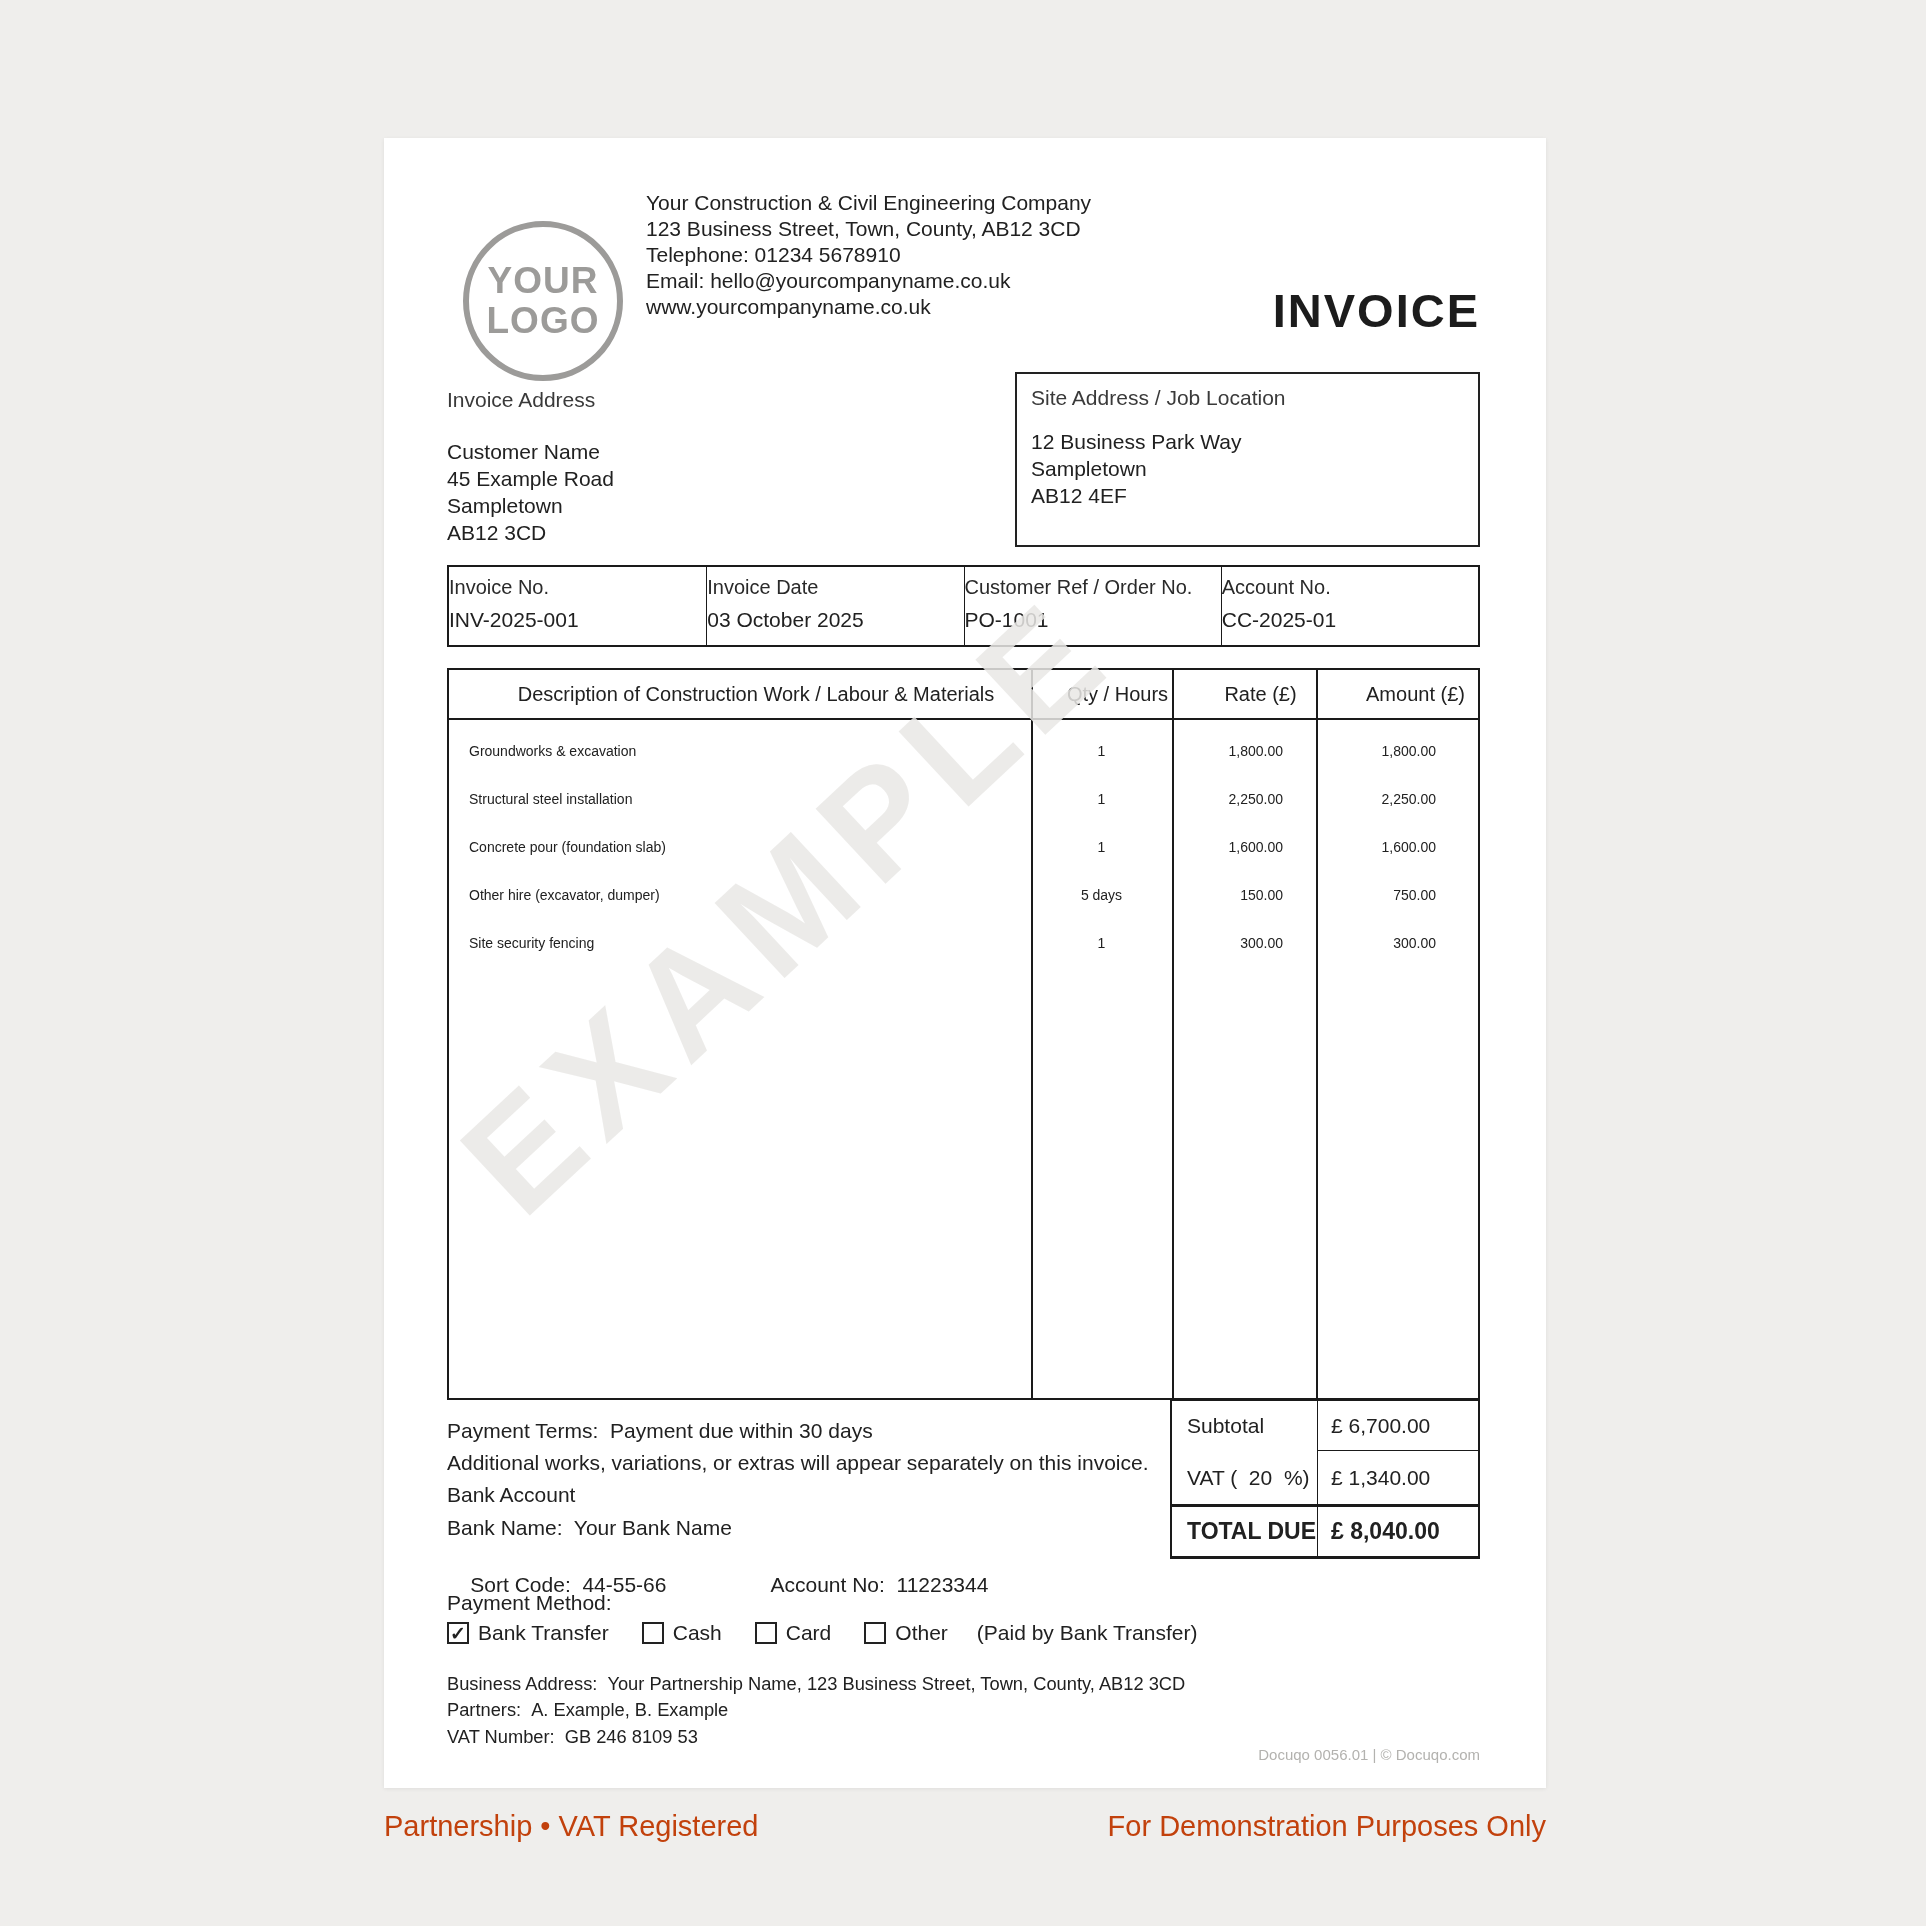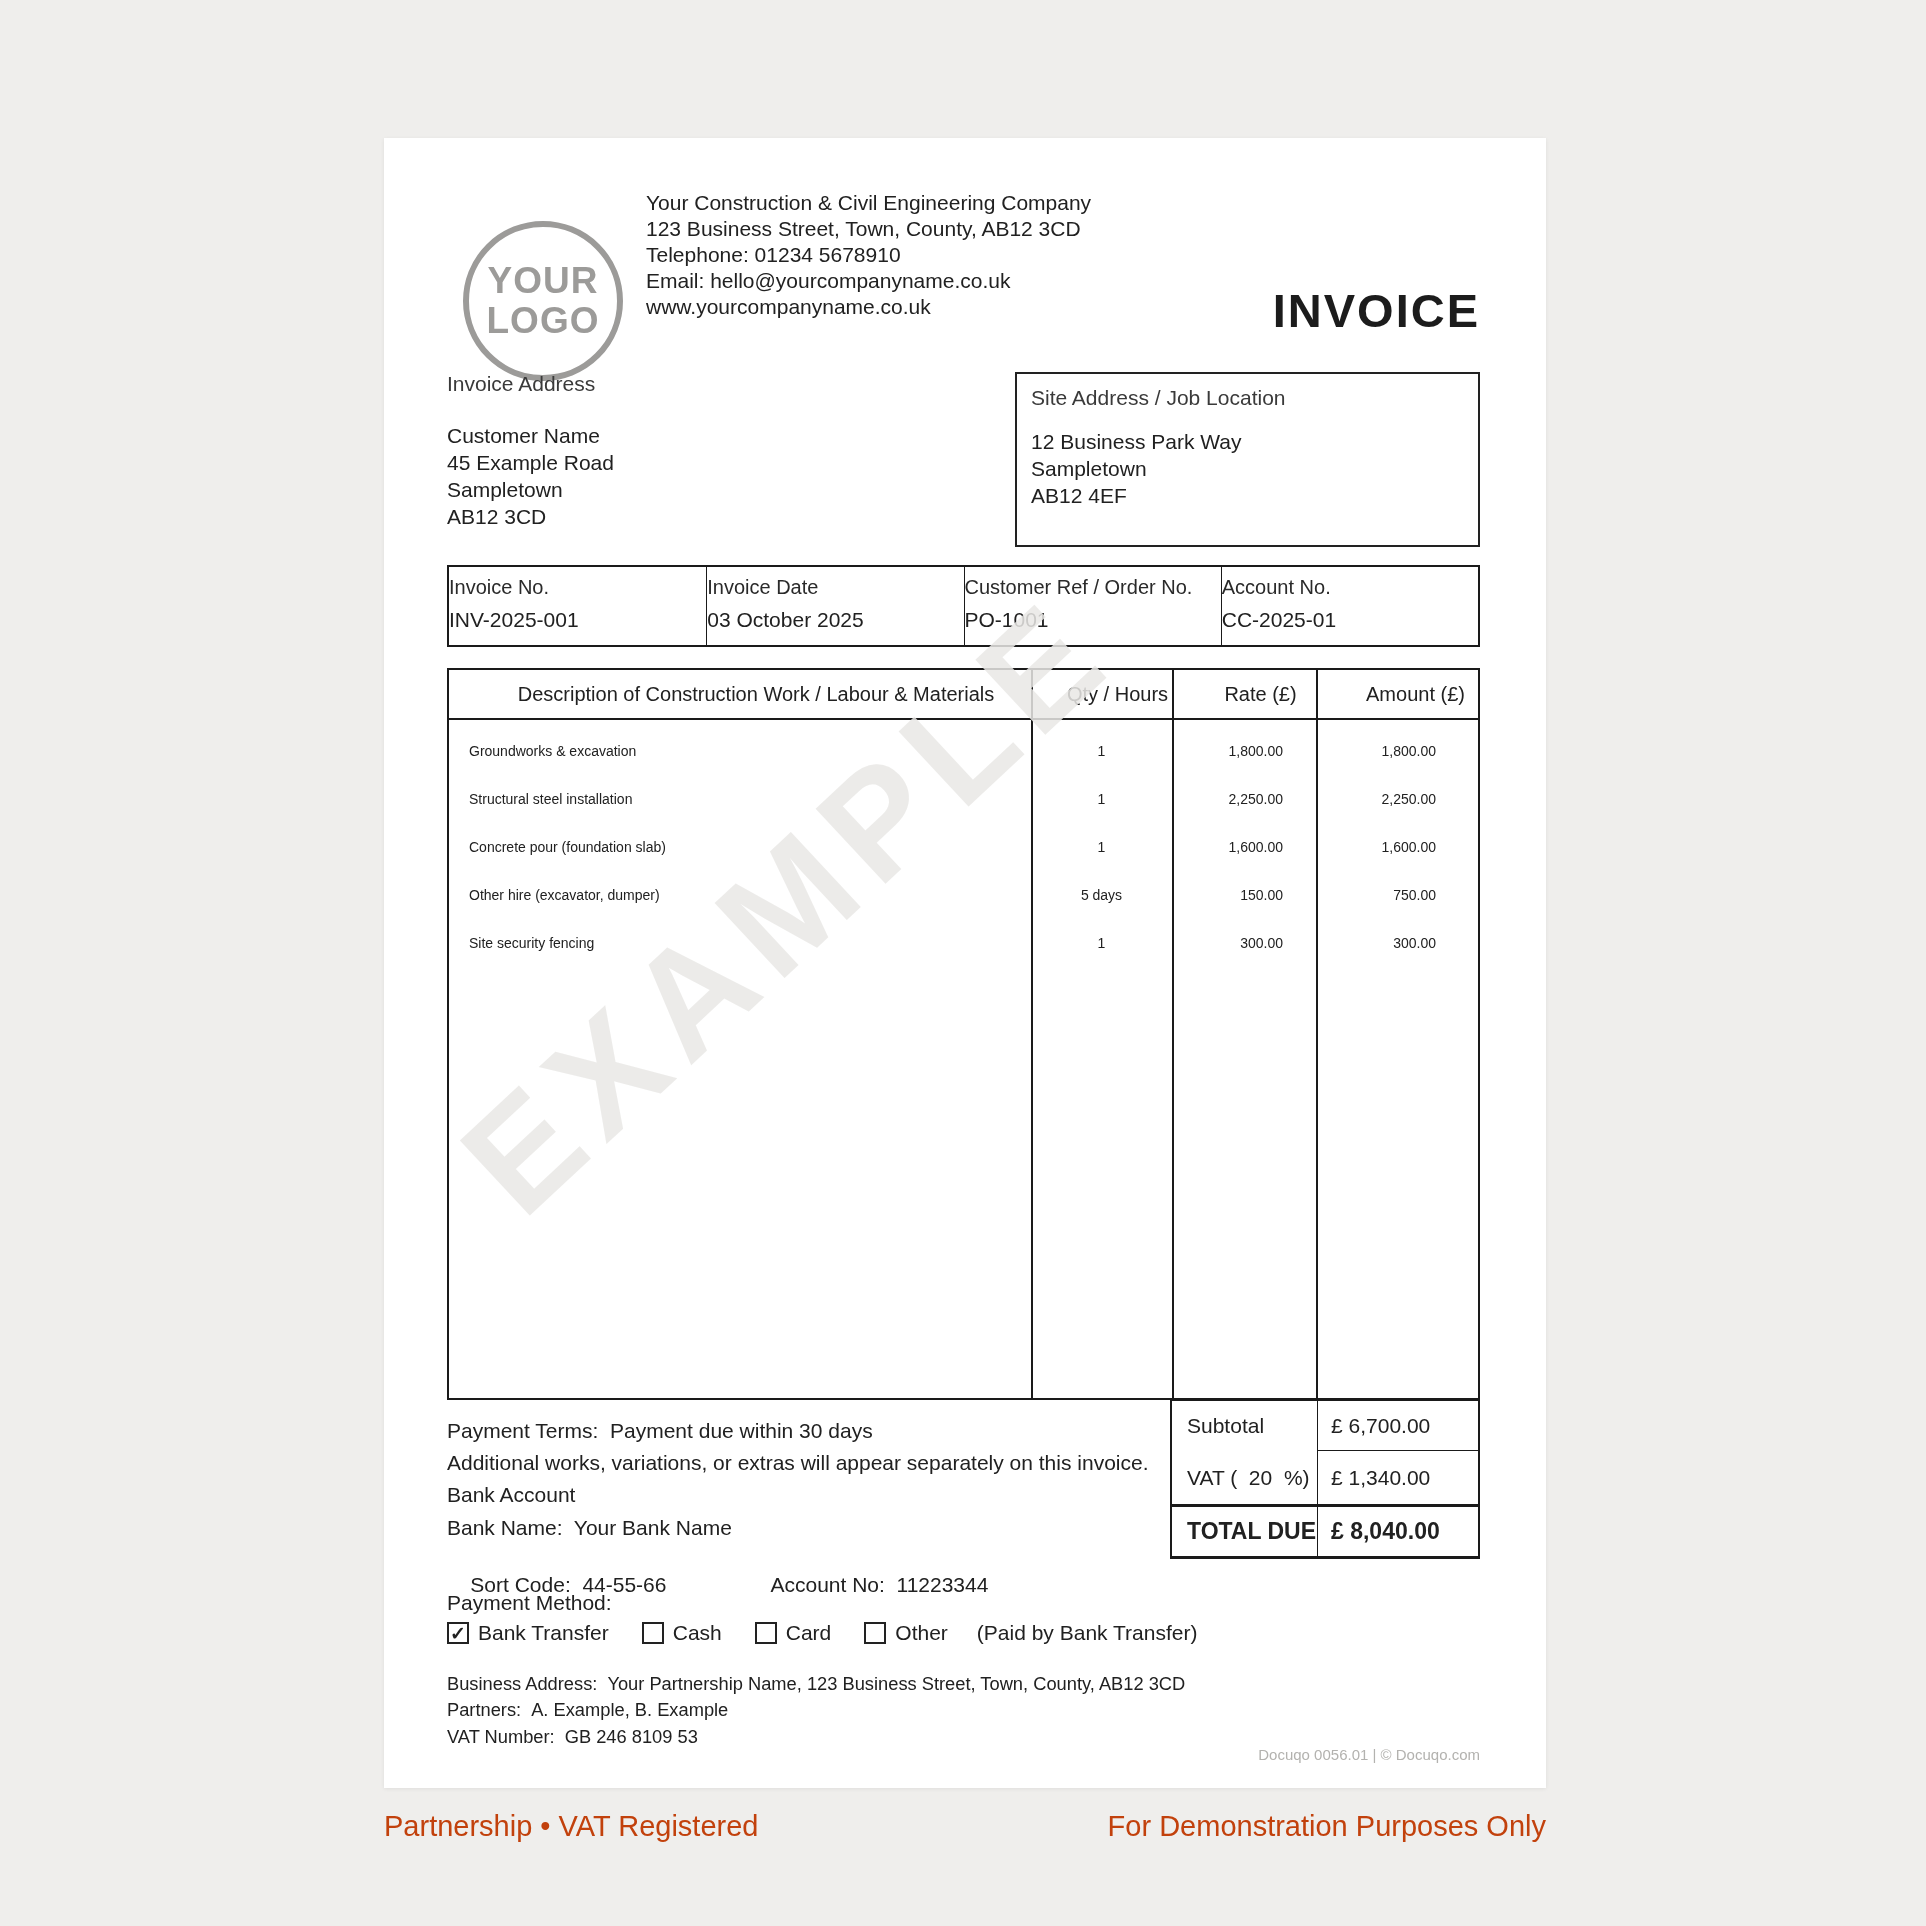--- a/index.html
+++ b/index.html
@@ -22,21 +22,21 @@
     border:6px solid #9c9b99; border-radius:50%;
     display:flex; flex-direction:column; align-items:center; justify-content:center;
     color:#9c9b99; font-weight:bold; font-size:37px; letter-spacing:1px; line-height:40px;
   }
   .company { position:absolute; left:262px; top:52px; font-size:21px; line-height:26px; }
   .doc-title {
     position:absolute; right:66px; top:145px;
     font-size:47px; font-weight:bold; letter-spacing:2px; color:#1c1c1c;
   }
   
-  .inv-addr { position:absolute; left:63px; top:232px; font-size:21px; line-height:27px; }
+  .inv-addr { position:absolute; left:63px; top:248px; font-size:21px; line-height:27px; }
   .inv-addr .addr-label { color:#3a3a3a; margin-bottom:25px; }
   .site-box {
     position:absolute; left:631px; top:234px; width:465px; height:175px;
     border:2px solid #222; padding:10px 14px; font-size:21px; line-height:27px;
   }
   .site-box .addr-label { color:#3a3a3a; margin-bottom:17px; }
   
   .meta {
     position:absolute; left:63px; top:427px; width:1033px; height:82px;
     border:2.5px solid #1a1a1a; display:grid; grid-template-columns:1fr 1fr 1fr 1fr;

